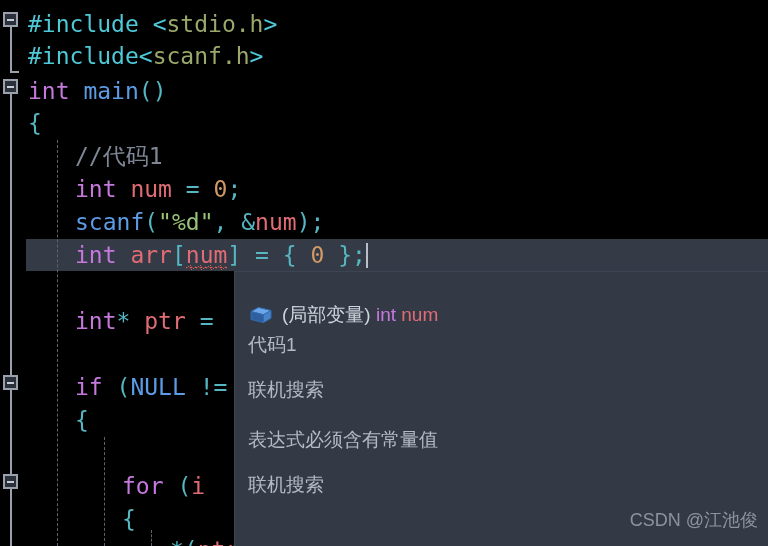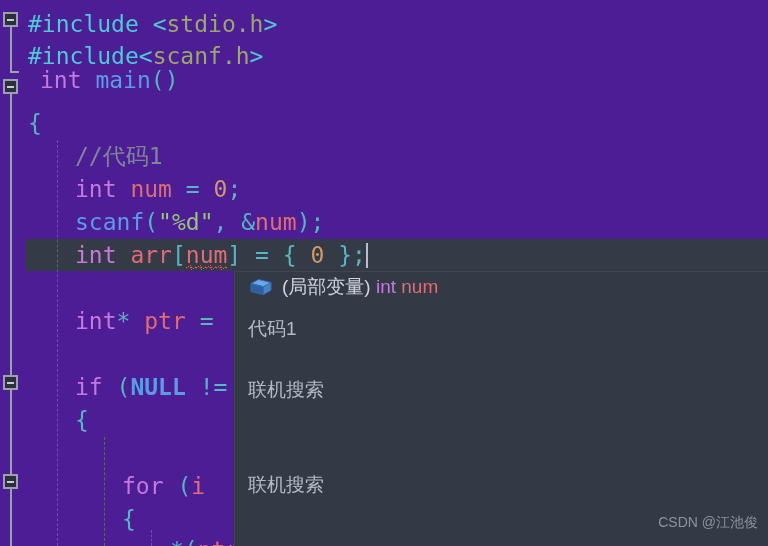--- a/index.html
+++ b/index.html
@@ -2,21 +2,21 @@
 <html><head>
 <meta charset="utf-8">
 <style>
   html, body {
     margin: 0; padding: 0;
     background: #2b303b;
   }
   #screen {
     position: relative;
     width: 768px; height: 546px;
-    background: #4c1d95;
+    background: #000000;
     overflow: hidden;
     font-family: "DejaVu Sans Mono", monospace;
   }
 
   
   .gutter {
     position: absolute;
     left: 0; top: 0;
     width: 26px; height: 546px;
   }
@@ -75,21 +75,21 @@
   .t-pre   { color: #4ec9d8; }      
   .t-hdr   { color: #9aa86b; }      
   .t-ang   { color: #4ec9d8; }
   .t-kw    { color: #c678dd; }      
   .t-fn    { color: #5c9ce6; }      
   .t-var   { color: #e06c75; }      
   .t-num   { color: #d19a66; }      
   .t-punc  { color: #56b6c2; }      
   .t-cmt   { color: #7f8796; margin-top: 41px; }      
   .t-str   { color: #98c379; }      
-  .t-macro { color: #5c9ce6; font-weight: bold; }      
+  .t-macro { color: #5c9ce6; }      
   .t-op    { color: #56b6c2; }
 
   .squiggle {
     position: relative;
     display: inline-block;
   }
   .squiggle::after {
     content: "";
     position: absolute;
     left: 0; bottom: 1px;
@@ -113,21 +113,21 @@
     position: absolute;
     left: 235px; top: 272px;
     width: 533px; height: 274px;
     background: #333a46;
     box-shadow: 0 0 0 1px #3d4553;
     font-family: "Liberation Sans", sans-serif;
     overflow: hidden;
   }
   .tip-head {
     position: absolute;
-    left: 13px; top: 0;
+    left: 13px; top: 28px;
     height: 30px;
     display: flex;
     align-items: center;
     white-space: nowrap;
   }
   .cube-icon {
     width: 26px; height: 26px;
     margin-right: 8px;
     flex: 0 0 auto;
   }
@@ -137,30 +137,30 @@
   }
   .tip-head-text .kw  { color: #c678dd; }
   .tip-head-text .vr  { color: #e06c75; }
   .tip-row {
     position: absolute;
     left: 13px;
     font-size: 19px;
     color: #b4bac4;
     white-space: nowrap;
   }
-  .r1 { top: 44px; }
+  .r1 { top: 60px; }
   .r2 { top: 105px; }
   .r3 { top: 155px; }
   .r4 { top: 200px; }
 
   
   .watermark {
     position: absolute;
     right: 10px; bottom: 14px;
-    font-size: 14px;
+    font-size: 18px;
     color: #8d939e;
     font-family: "Liberation Sans", sans-serif;
     white-space: nowrap;
   }
 </style>
 </head>
 <body>
 
 <div id="screen">
 
@@ -184,21 +184,21 @@
   <div class="indent-guide" style="left:57px;  top:140px; height:406px;"></div>
   <div class="indent-guide" style="left:104px; top:437px; height:109px;"></div>
   <div class="indent-guide" style="left:151px; top:530px; height:16px;"></div>
 
   <div class="code">
 
     <div class="line" style="left:28px;  top:8px;"><span class="t-pre">#include</span><span class="t-punc"> </span><span class="t-ang">&lt;</span><span class="t-hdr">stdio.h</span><span class="t-ang">&gt;</span></div>
 
     <div class="line" style="left:28px;  top:40px;"><span class="t-pre">#include</span><span class="t-ang">&lt;</span><span class="t-hdr">scanf.h</span><span class="t-ang">&gt;</span></div>
 
-    <div class="line" style="left:28px;  top:64px;margin-left:12px;"><span class="t-kw">int</span> <span class="t-fn">main</span><span class="t-punc">()</span></div>
+    <div class="line" style="left:28px;  top:75px;"><span class="t-kw">int</span> <span class="t-fn">main</span><span class="t-punc">()</span></div>
 
     <div class="line" style="left:28px;  top:107px;"><span class="t-punc">{</span></div>
 
     <div class="line" style="left:75px;  top:140px;"><span class="t-cmt">//代码1</span></div>
 
     <div class="line" style="left:75px;  top:173px;"><span class="t-kw">int</span> <span class="t-var">num</span> <span class="t-op">=</span> <span class="t-num">0</span><span class="t-punc">;</span></div>
 
     <div class="line" style="left:75px;  top:206px;"><span class="t-fn">scanf</span><span class="t-punc">(</span><span class="t-str">"%d"</span><span class="t-punc">,</span> <span class="t-op">&amp;</span><span class="t-var">num</span><span class="t-punc">);</span></div>
 
     <div class="line" style="left:75px;  top:239px;"><span class="t-kw">int</span> <span class="t-var">arr</span><span class="t-punc">[</span><span class="squiggle t-var">num</span><span class="t-punc">]</span> <span class="t-op">=</span> <span class="t-punc">{</span> <span class="t-num">0</span> <span class="t-punc">};</span><span class="caret"></span></div>
@@ -228,18 +228,19 @@
       <svg class="cube-icon" viewBox="0 0 26 26">
         <polygon points="3,9.5 10.5,5.5 23,8.5 15.5,12.8" fill="#6ba6e8" stroke="#2f6fb5" stroke-width="1" stroke-linejoin="round"></polygon>
         <polygon points="3,9.5 15.5,12.8 15.5,20.5 3,17.5" fill="#2f5f9e" stroke="#2f6fb5" stroke-width="1" stroke-linejoin="round"></polygon>
         <polygon points="15.5,12.8 23,8.5 23,16.2 15.5,20.5" fill="#4a83c9" stroke="#2f6fb5" stroke-width="1" stroke-linejoin="round"></polygon>
       </svg>
       <span class="tip-head-text"><span>(局部变量)</span> <span class="kw">int</span> <span class="vr">num</span></span>
     </div>
 
     <div class="tip-row r1">代码1</div>
     <div class="tip-row r2">联机搜索</div>
+    <div class="tip-row r3">表达式必须含有常量值</div>
     <div class="tip-row r4">联机搜索</div>
   </div>
 
   <div class="watermark">CSDN @江池俊</div>
 
 </div>
 
 </body></html>

